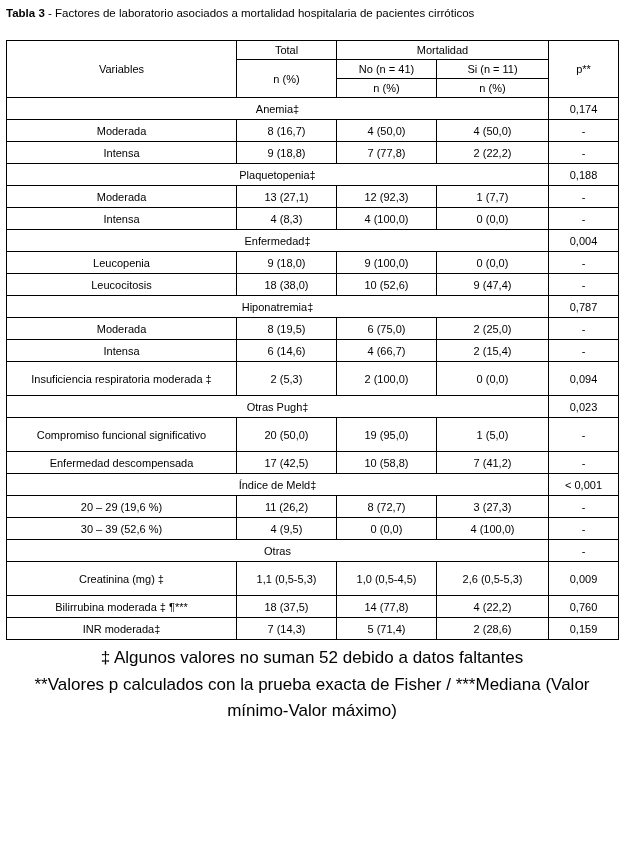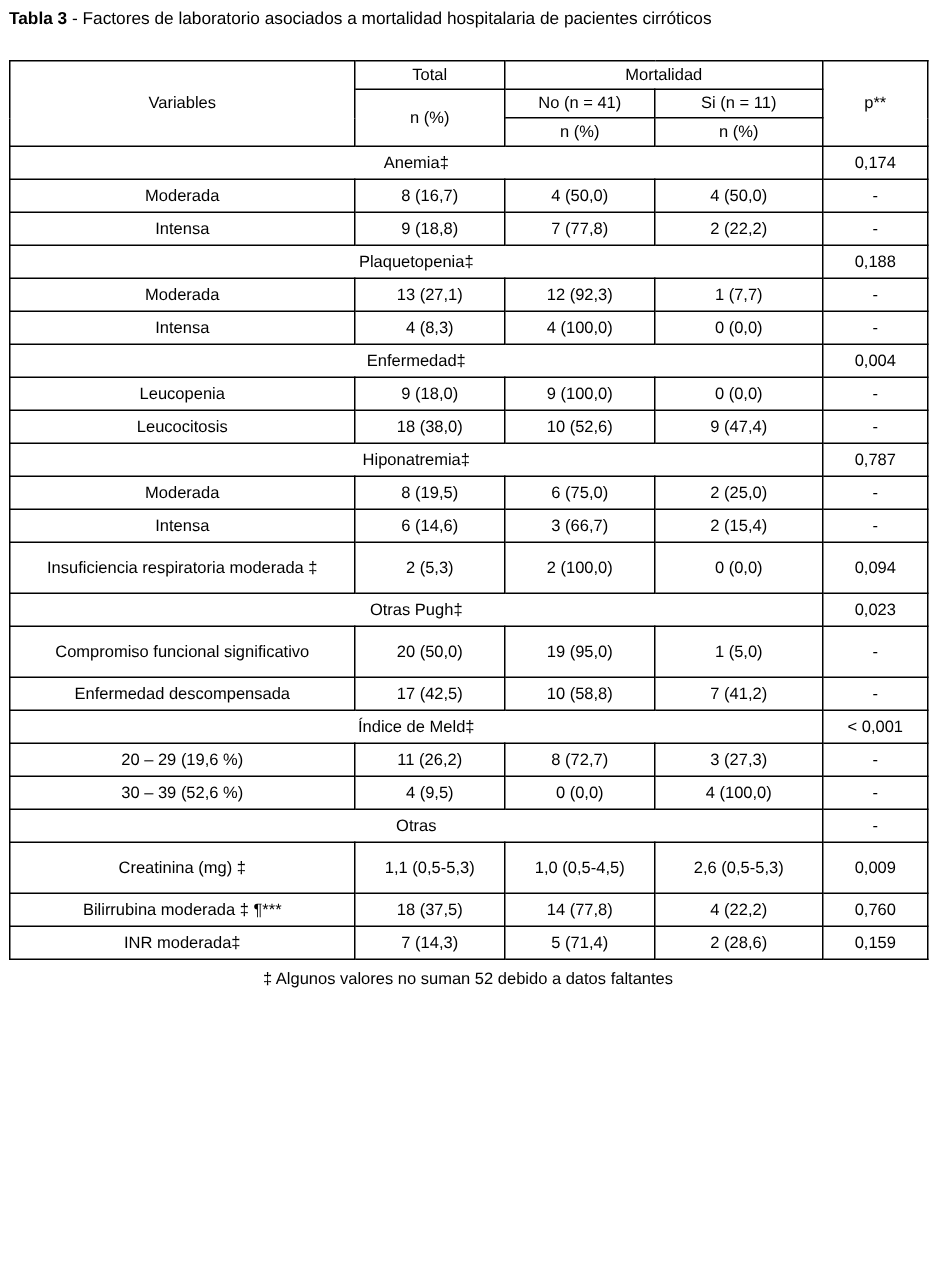--- a/index.html
+++ b/index.html
@@ -39,21 +39,21 @@
     vertical-align: middle;
   }
   .c { text-align: center; }
   .l { text-align: center; }
   .b { font-weight: bold; }
   .rowh { height: 22px; }
   .tall { height: 34px; }
   .footnotes {
     margin-top: 5px;
     text-align: center;
-    font-size: 11px;
+    font-size: 17px;
     line-height: 1.55;
   }
   .footnotes div { margin: 0; }
   col.v { width: 230px; }
   col.t { width: 100px; }
   col.n { width: 100px; }
   col.s { width: 112px; }
   col.p { width: 70px; }
 </style>
 </head>
@@ -152,21 +152,21 @@
         <tr class="rowh">
           <td class="l">Moderada</td>
           <td class="c">8 (19,5)</td>
           <td class="c">6 (75,0)</td>
           <td class="c">2 (25,0)</td>
           <td class="c">-</td>
         </tr>
         <tr class="rowh">
           <td class="l">Intensa</td>
           <td class="c">6 (14,6)</td>
-          <td class="c">3 (66,7)</td>
+          <td class="c">4 (66,7)</td>
           <td class="c">2 (15,4)</td>
           <td class="c">-</td>
         </tr>
         <tr class="tall">
           <td class="l">Insuficiencia respiratoria moderada ‡</td>
           <td class="c">2 (5,3)</td>
           <td class="c">2 (100,0)</td>
           <td class="c">0 (0,0)</td>
           <td class="c">0,094</td>
         </tr>
@@ -229,15 +229,16 @@
           <td class="c">7 (14,3)</td>
           <td class="c">5 (71,4)</td>
           <td class="c">2 (28,6)</td>
           <td class="c">0,159</td>
         </tr>
       </tbody>
   </table>
 
   <div class="footnotes">
     <div>‡ Algunos valores no suman 52 debido a datos faltantes</div>
+    <div>**Valores p calculados con la prueba exacta de Fisher / ***Mediana (Valor mínimo-Valor máximo)</div>
   </div>
 
 </div>
 
 </body></html>

